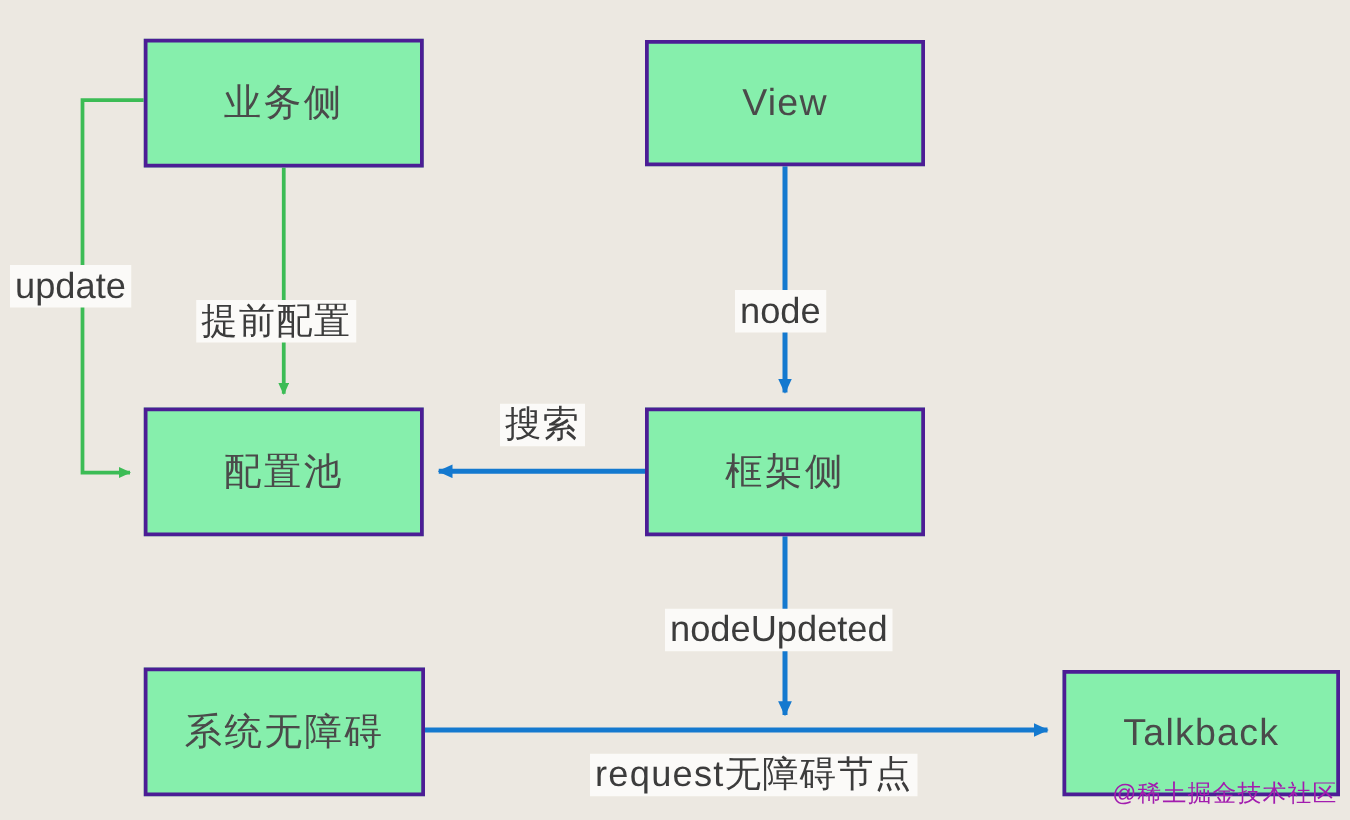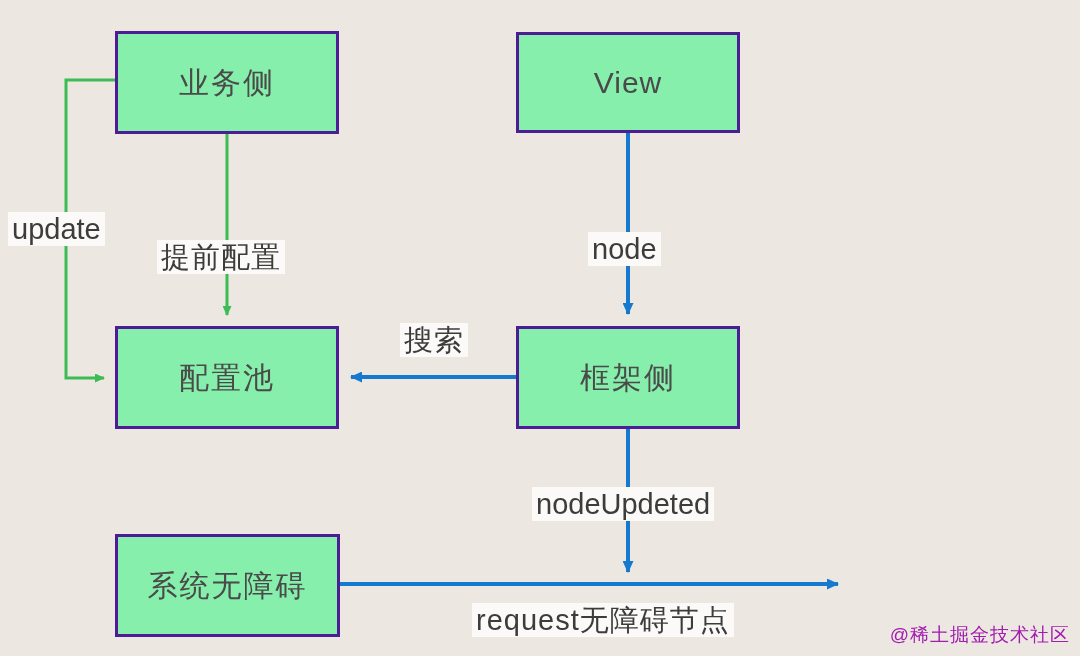--- a/index.html
+++ b/index.html
@@ -113,20 +113,23 @@
   </div>
 
   <div class="node-box" style="left:115px; top:534px; width:225px; height:103px;">
     <span class="node-label cjk">系统无障碍</span>
   </div>
 
   <div class="node-box" style="left:516px; top:326px; width:224px; height:103px;">
     <span class="node-label cjk">框架侧</span>
   </div>
 
+  <div class="node-box" style="left:850px; top:536px; width:222px; height:101px;">
+    <span class="node-label">Talkback</span>
+  </div>
 
   <div class="edge-label" style="left:8px; top:212px;">update</div>
 
   <div class="edge-label cjk" style="left:157px; top:212px;margin-top:28px;">提前配置</div>
 
   <div class="edge-label" style="left:588px; top:212px;margin-top:20px;">node</div>
 
   <div class="edge-label cjk" style="left:400px; top:323px;font-family:Liberation Serif, serif;">搜索</div>
 
   <div class="edge-label" style="left:491px; top:487px;margin-left:41px;">nodeUpdeted</div>

